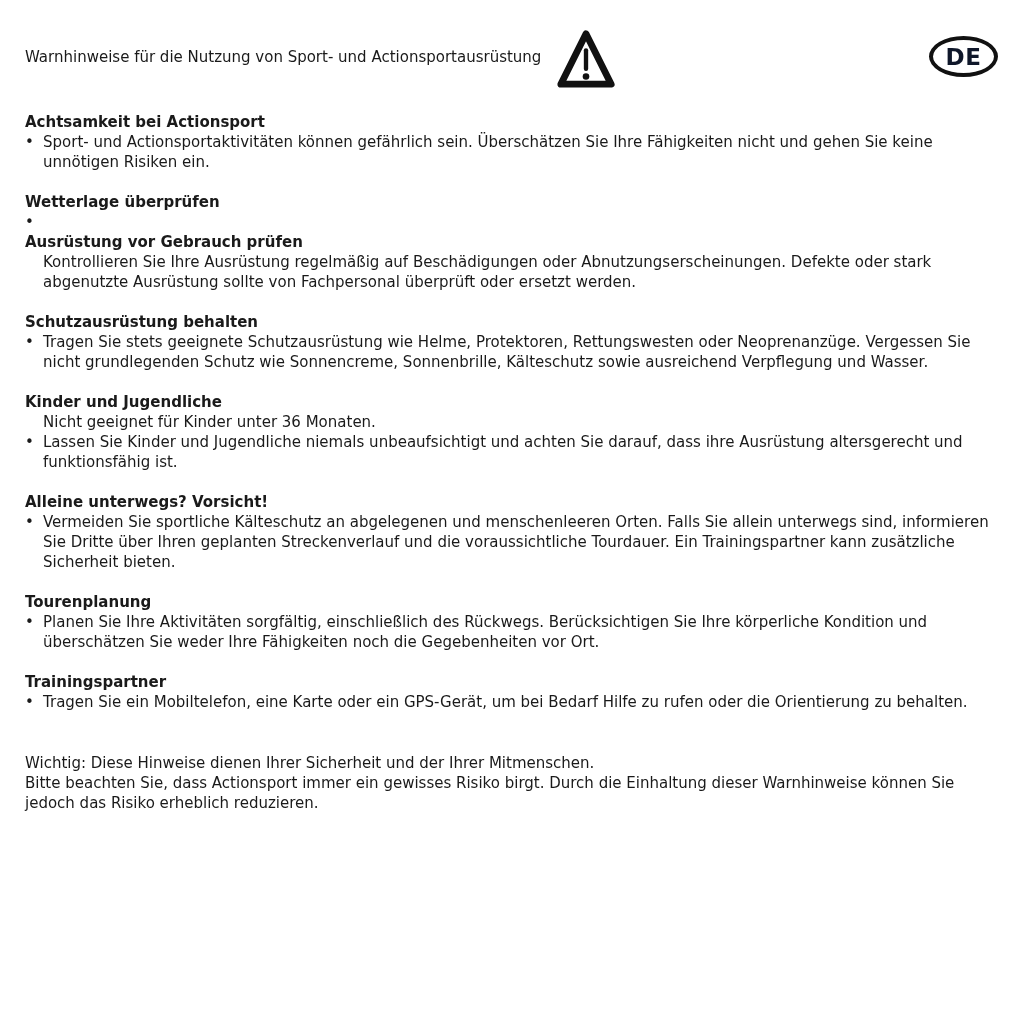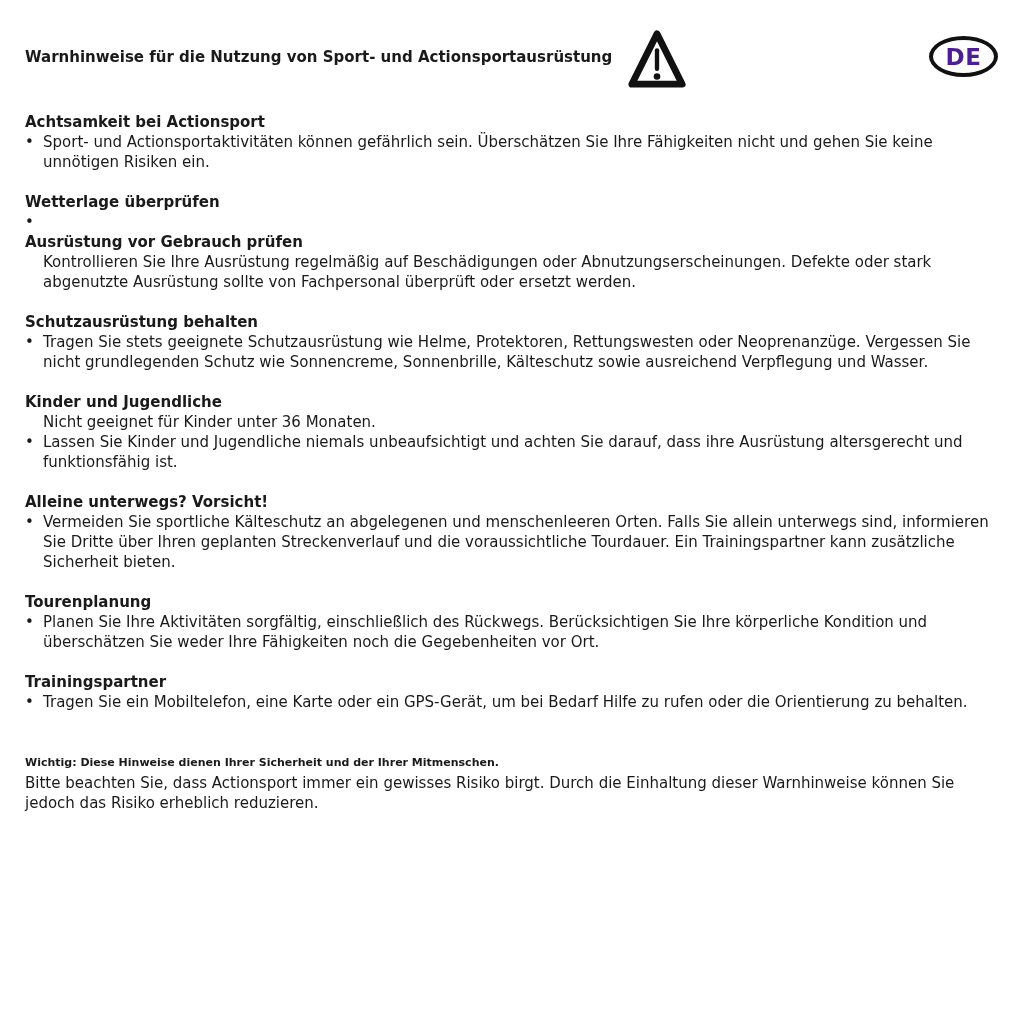--- a/index.html
+++ b/index.html
@@ -18,21 +18,21 @@
     height: 1029px;
     padding: 28px 32px 0 25px;
   }
   
   .header {
     display: flex;
     align-items: flex-start;
     min-height: 64px;
   }
   .page-title {
-    font-weight: bold;
+    font-weight: normal;
     font-size: 15px;
     line-height: 20px;
     margin-top: 19px;
     max-width: 665px;
   }
   .warning-triangle {
     width: 62px;
     height: 64px;
     margin-left: 14px;
     flex: 0 0 auto;
@@ -44,21 +44,21 @@
     width: 69px;
     height: 41px;
     border: 4px solid #111111;
     border-radius: 50%;
     display: flex;
     align-items: center;
     justify-content: center;
     font-weight: bold;
     font-size: 23px;
     letter-spacing: 0.5px;
-    color: #4c1d95;
+    color: #0f172a;
     background: #ffffff;
   }
   
   .section { margin-top: 20px; }
   .section-heading {
     font-size: 15px;
     font-weight: bold;
     line-height: 20px;
   }
   .item {
@@ -69,22 +69,22 @@
   .item .bullet {
     position: absolute;
     left: 0;
     top: 0;
     width: 18px;
     text-align: left;
   }
   
   .footer { margin-top: 41px; }
   .footer-heading {
-    font-weight: bold;
-    font-size: 11px;
+    font-weight: normal;
+    font-size: 15px;
     line-height: 20px;
   }
   .footer-text { line-height: 20px; }
 </style>
 </head>
 <body>
 
 <div class="page">
 
   <div class="header">

